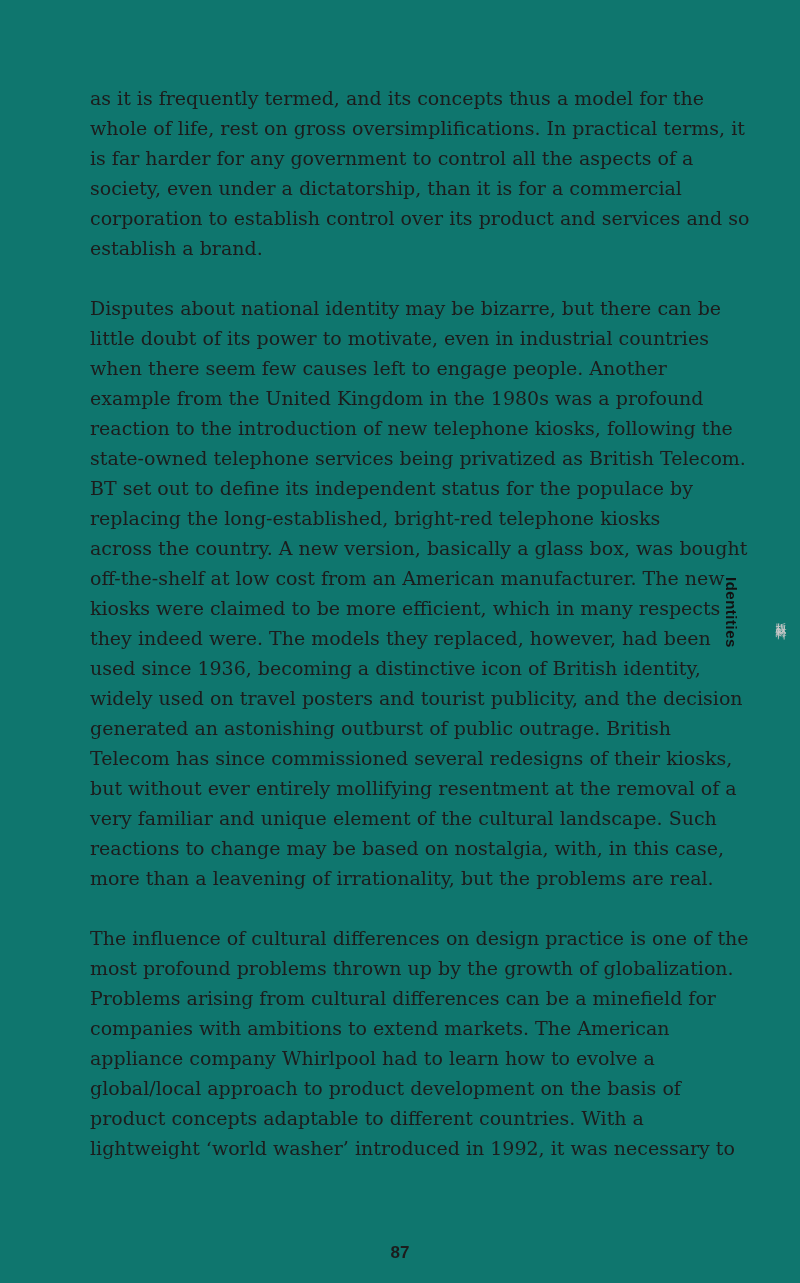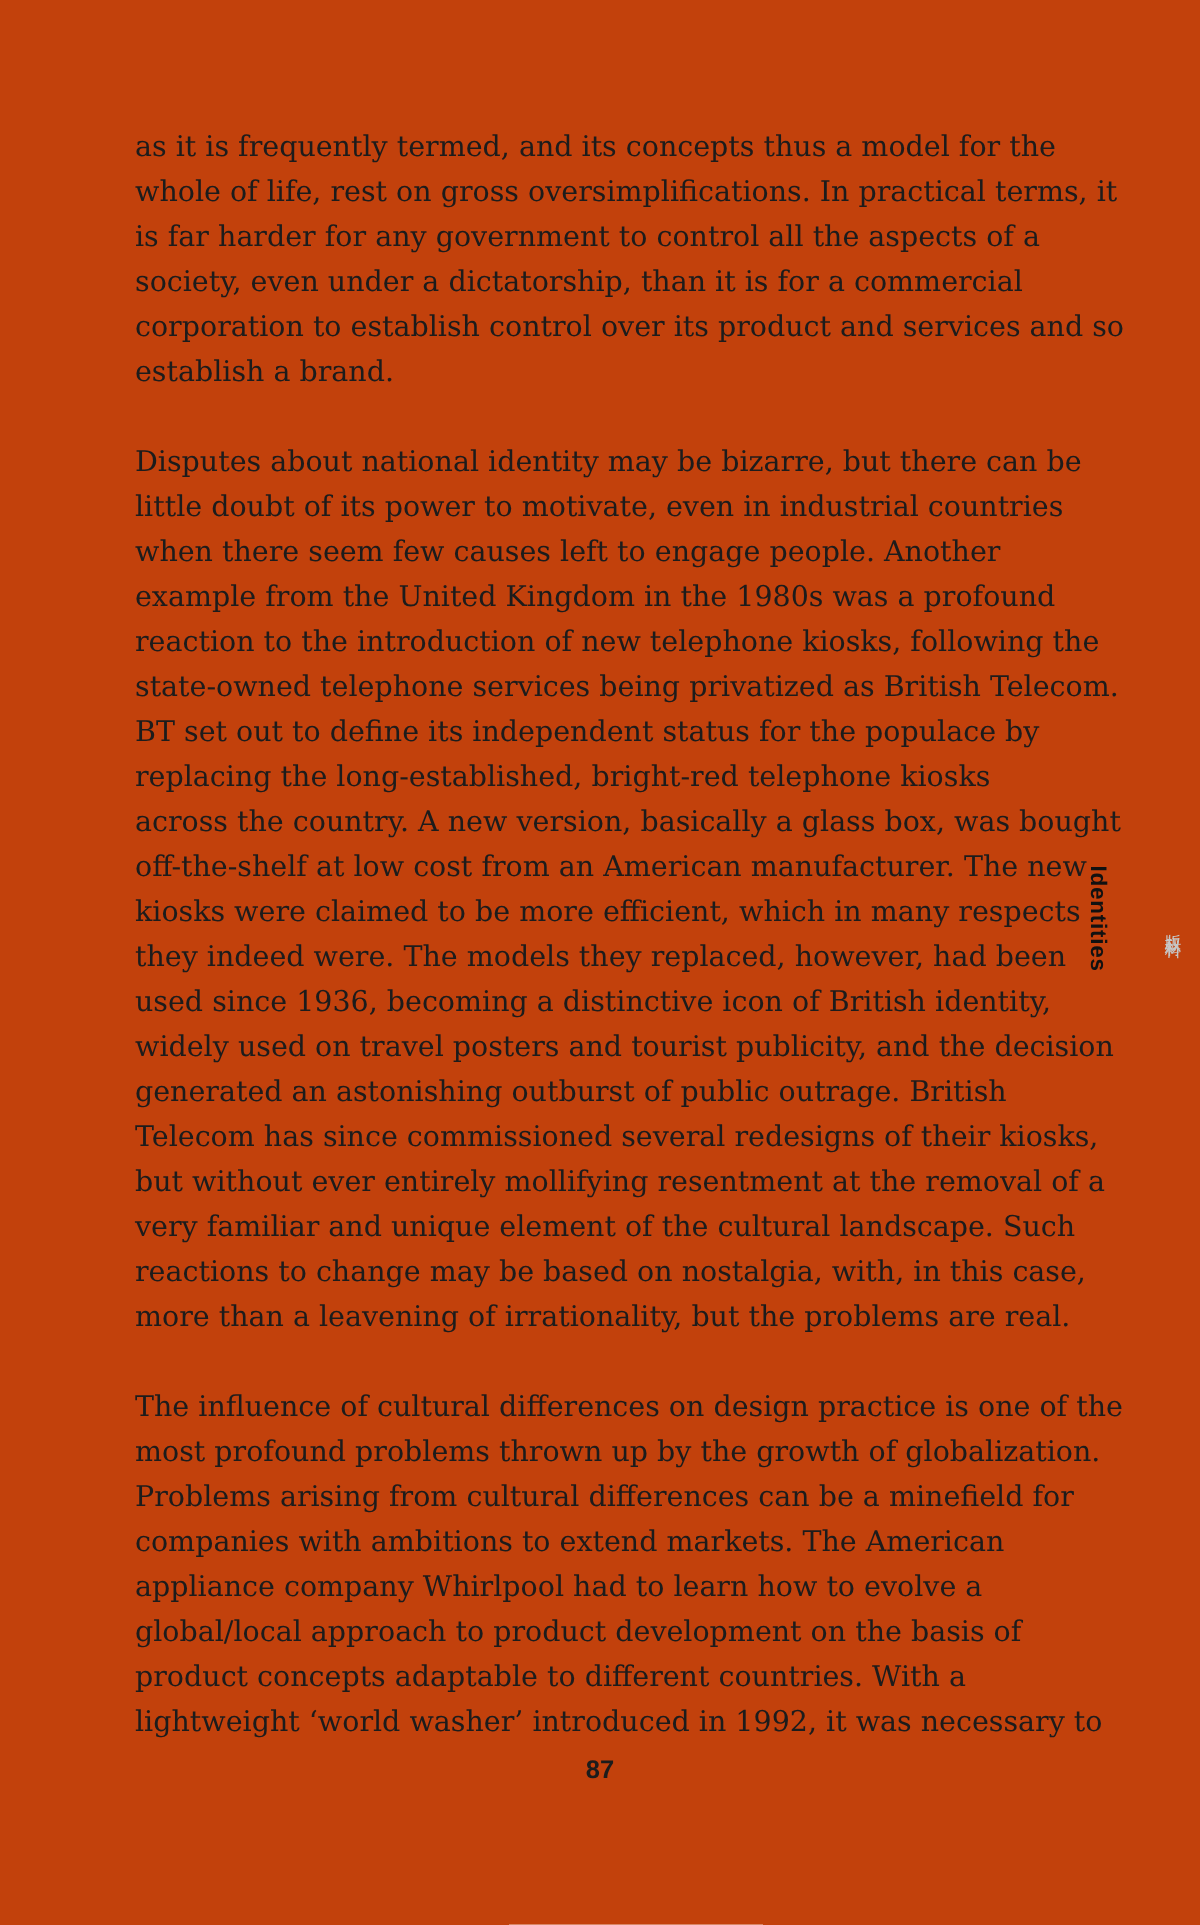--- a/index.html
+++ b/index.html
@@ -9,21 +9,21 @@
   }
   body {
     width: 800px;
     height: 1283px;
     position: relative;
     overflow: hidden;
   }
   .page {
     position: absolute;
     inset: 0;
-    background: #c2410c;
+    background: #0f766e;
   }
   .text-col {
     position: absolute;
     left: 90px;
     top: 83px;
     width: 690px;
     color: #1c1c1c;
     font-family: "DejaVu Serif", "Liberation Serif", serif;
     font-size: 19px;
     line-height: 30px;
@@ -52,21 +52,21 @@
     writing-mode: vertical-rl;
     font-family: "Liberation Sans", sans-serif;
     font-size: 11px;
     line-height: 13px;
     letter-spacing: 1.5px;
     color: #c6c6c6;
   }
   .page-number {
     position: absolute;
     left: 0;
-    top: 1170px;
+    top: 1243px;
     width: 800px;
     text-align: center;
     font-family: "Liberation Sans", sans-serif;
     font-weight: bold;
     font-size: 17px;
     color: #1c1c1c;
   }
 </style>
 </head>
 <body>

